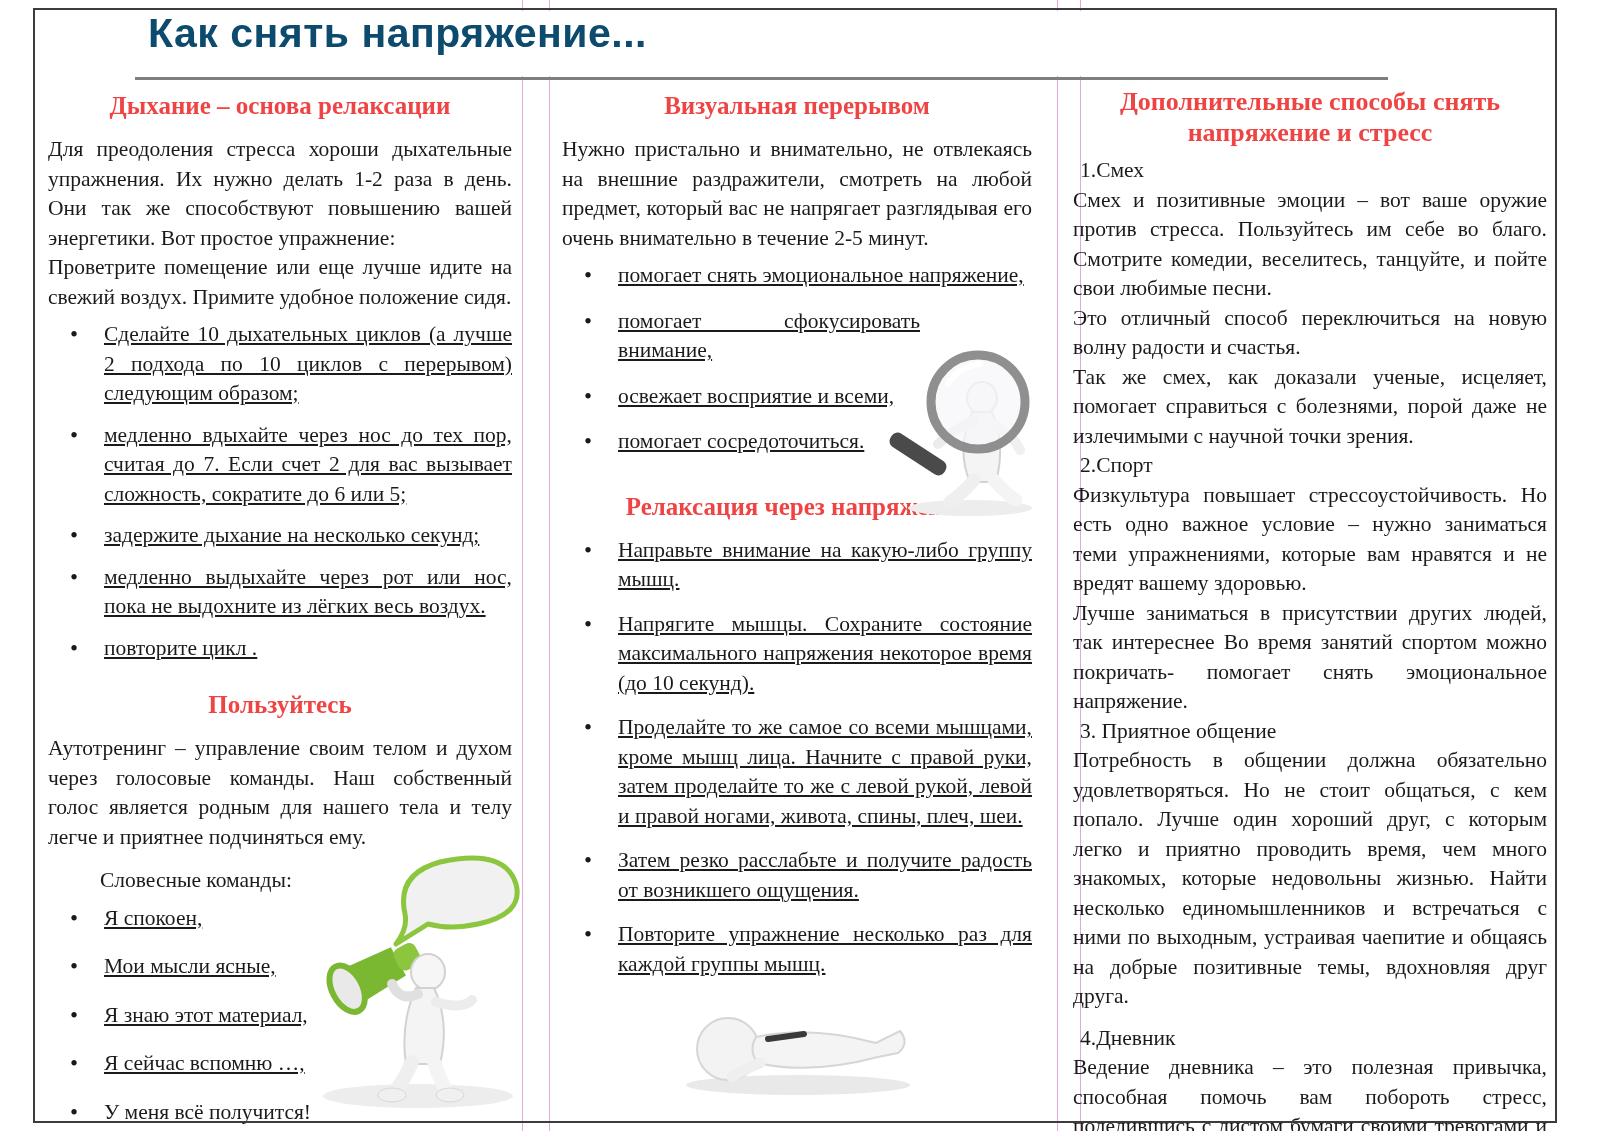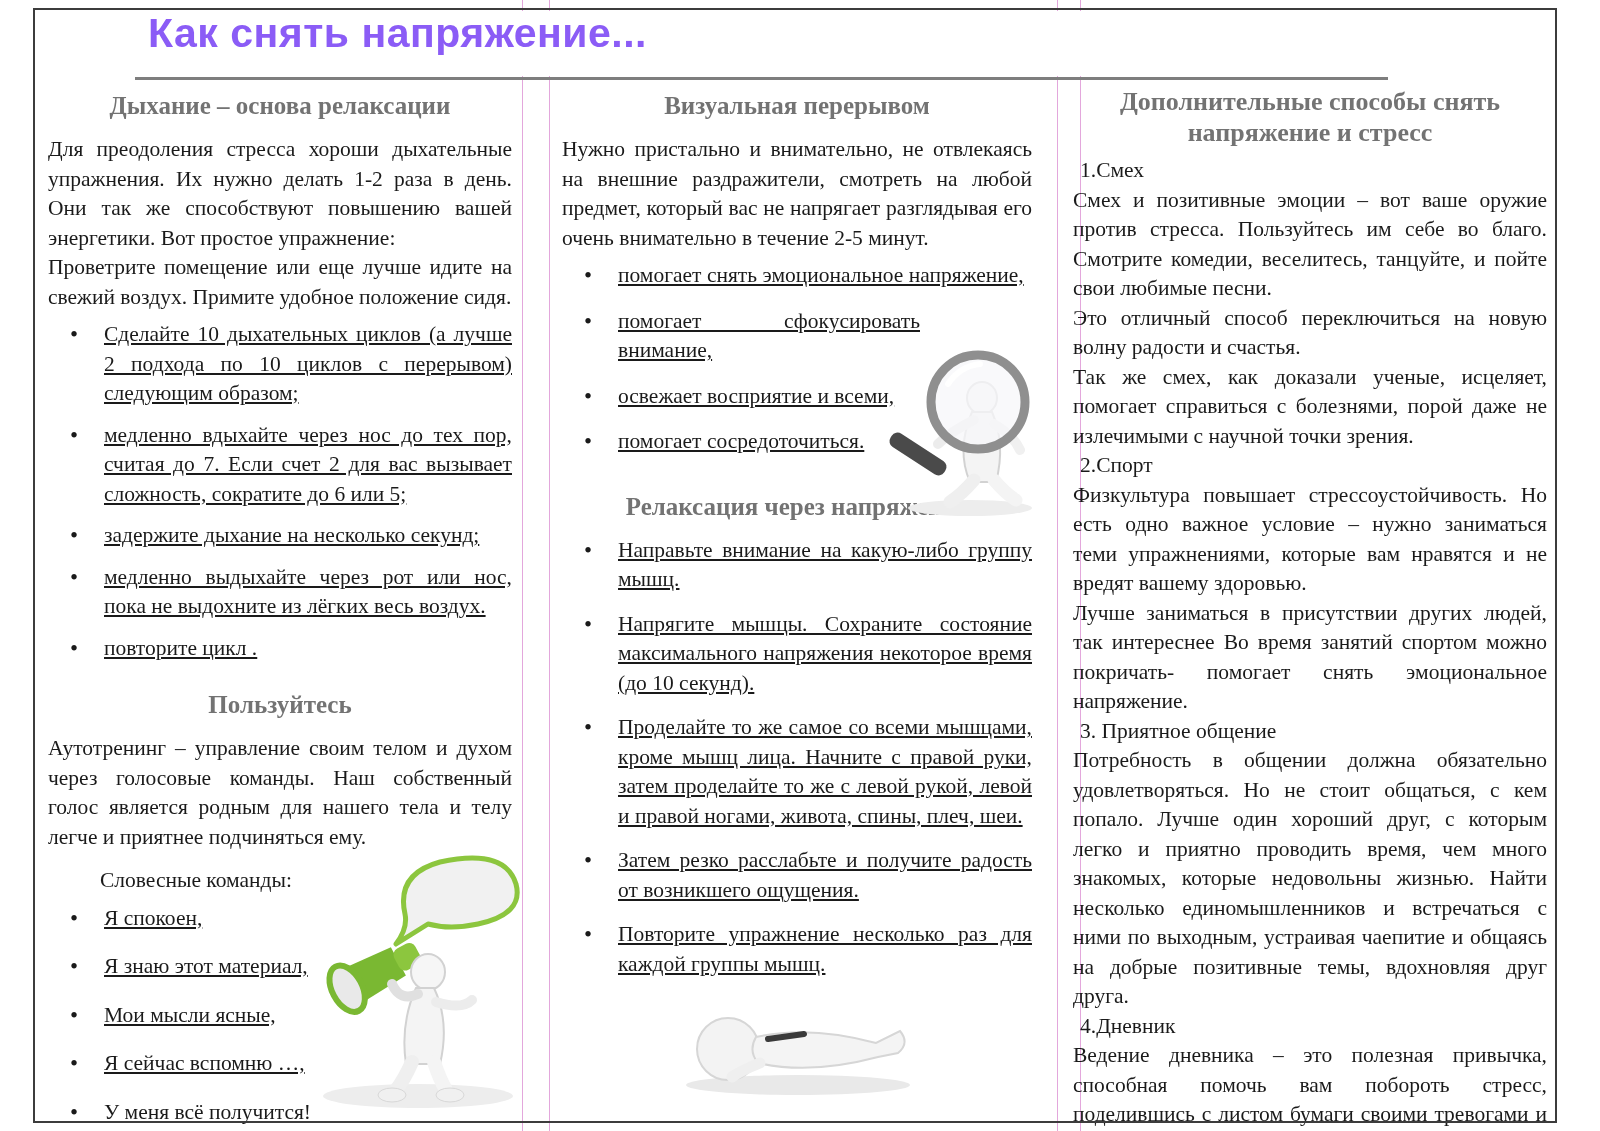--- a/index.html
+++ b/index.html
@@ -9,48 +9,48 @@
   }
   
   .fold-line{position:absolute;top:0;height:1131px;width:1px;background:#e3a7dc;z-index:1;}
   #fold1{left:522px;} #fold2{left:549px;} #fold3{left:1057px;} #fold4{left:1080px;}
   
   .title-band-mask{position:absolute;left:37px;top:11px;width:1506px;height:65px;background:#ffffff;z-index:2;}
   .page-border{position:absolute;left:33px;top:8px;width:1520px;height:1111px;border:2px solid #3c3c3c;z-index:6;pointer-events:none;}
   .page-title{
     position:absolute;left:148px;top:10px;z-index:3;
     font-family:"Liberation Sans", sans-serif;font-weight:bold;font-size:41px;
-    color:#8b5cf6;letter-spacing:.5px;white-space:nowrap;
+    color:#0c4a6e;letter-spacing:.5px;white-space:nowrap;
   }
   .title-rule{position:absolute;left:135px;top:77px;width:1253px;height:3px;background:#7e7e7e;z-index:3;}
   .col{position:absolute;z-index:3;font-size:21.5px;line-height:29.5px;}
   #col1{left:48px;top:90px;width:464px;}
   #col2{left:562px;top:90px;width:470px;}
   #col3{left:1073px;top:86px;width:474px;}
   .sec-heading{
-    font-size:25px;line-height:31px;font-weight:bold;color:#737373;
+    font-size:25px;line-height:31px;font-weight:bold;color:#ef4444;
     text-align:center;margin:0 0 14px 0;
   }
   .just{ text-align:justify;margin:0;}
   .blist{list-style:none;margin:8px 0 0 0;padding:0;}
   .blist li{position:relative;padding-left:56px;text-align:justify;margin-bottom:12px;text-decoration:underline;}
   .blist li::before{content:"\2022";position:absolute;left:22px;top:0;font-size:23px;}
   
   #col1 .autotraining-heading{margin-top:26px;}
   .commands-label{margin:14px 0 4px 0;padding-left:52px;}
   .commands-list li{margin-bottom:19px;text-align:left;width:250px;}
   
   #col2 .vis-list li{margin-bottom:16px;}
   #col2 .vis-list li.narrow{width:302px;}
   #col2 .tension-heading{margin-top:34px;}
   #col2 .tension-list li{margin-bottom:15px;}
   
   #col3 .sec-heading{margin-bottom:8px;font-size:26px;}
   .num-label{margin:0;padding-left:7px;}
-  .num-label.gap{margin-top:0;}
+  .num-label.gap{margin-top:12px;}
   
   .fig{position:absolute;z-index:4;}
   #megaphone-fig{left:252px;top:762px;}
   #magnifier-fig{left:316px;top:250px;}
   #lying-fig{left:118px;top:903px;}
 </style>
 </head>
 <body>
 
 <div class="fold-line" id="fold1"></div>
@@ -72,22 +72,22 @@
     <li>медленно вдыхайте через нос до тех пор, считая до 7. Если счет 2 для вас вызывает сложность, сократите до 6 или 5;</li>
     <li>задержите дыхание на несколько секунд;</li>
     <li>медленно выдыхайте через рот или нос, пока не выдохните из лёгких весь воздух.</li>
     <li>повторите цикл .</li>
   </ul>
   <h2 class="sec-heading autotraining-heading">Пользуйтесь</h2>
   <p class="just">Аутотренинг – управление своим телом и духом через голосовые команды. Наш собственный голос является родным для нашего тела и телу легче и приятнее подчиняться ему.</p>
   <p class="commands-label">Словесные команды:</p>
   <ul class="blist commands-list">
     <li>Я спокоен,</li>
+    <li>Мои мысли ясные,</li>
     <li>Я знаю этот материал,</li>
-    <li>Мои мысли ясные,</li>
     <li>Я сейчас вспомню …,</li>
     <li>У меня всё получится!</li>
   </ul>
 
   <svg class="fig" id="megaphone-fig" width="222" height="260" viewBox="0 0 222 260">
     <ellipse cx="118" cy="244" rx="95" ry="12" fill="#ededed"></ellipse>
 
     <path d="M105 62 Q96 22 140 10 Q205 -4 216 32 Q224 62 178 72 Q150 78 128 72 L96 92 Q108 76 105 62 Z" fill="#f1f1f1" stroke="#8cc63e" stroke-width="5" stroke-linejoin="round"></path>
 
     <g transform="rotate(-28 78 118)">

